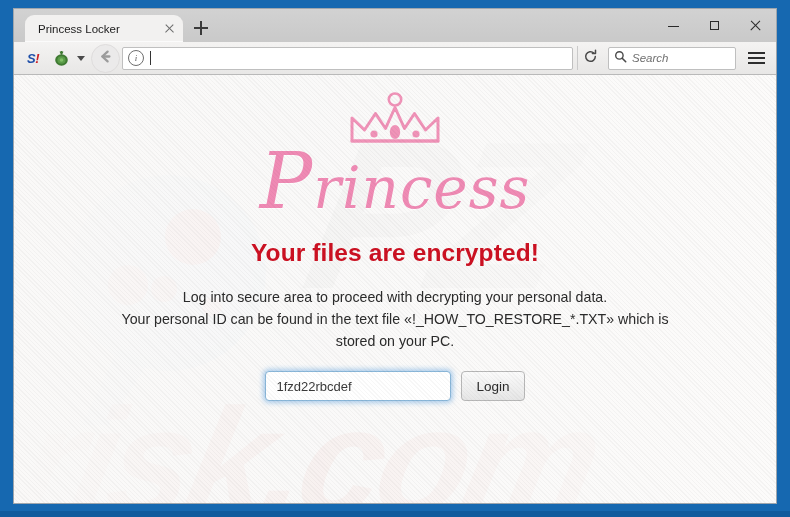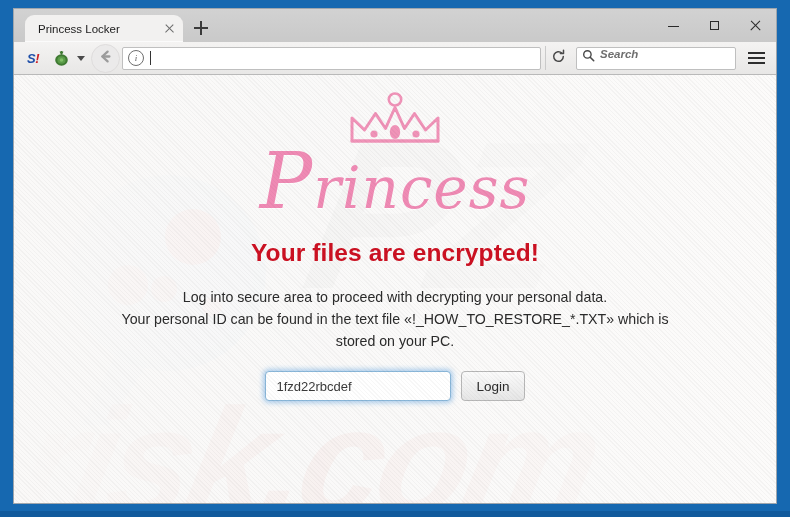--- a/index.html
+++ b/index.html
@@ -231,31 +231,31 @@
 
   .reload-btn {
     width: 24px; height: 24px;
     display: flex; align-items: center; justify-content: center;
     flex: none;
     border-left: 1px solid #cacaca;
     margin-left: 1px;
   }
 
   .searchbar {
-    width: 160px;
+    width: 128px;
     height: 23px;
     background: #ffffff;
     border: 1px solid #bfbfbf;
     border-radius: 2px;
     display: flex;
+    align-items: center;
     padding: 0 5px;
     box-sizing: border-box;
     margin-left: 6px;
     flex: none;
-    font-weight: bold;
   }
   .search-ph {
     font-size: 11.5px;
     font-style: italic;
     color: #6f6f6f;
     margin-left: 5px;
   }
 
   .menu-btn {
     width: 28px; height: 26px;

